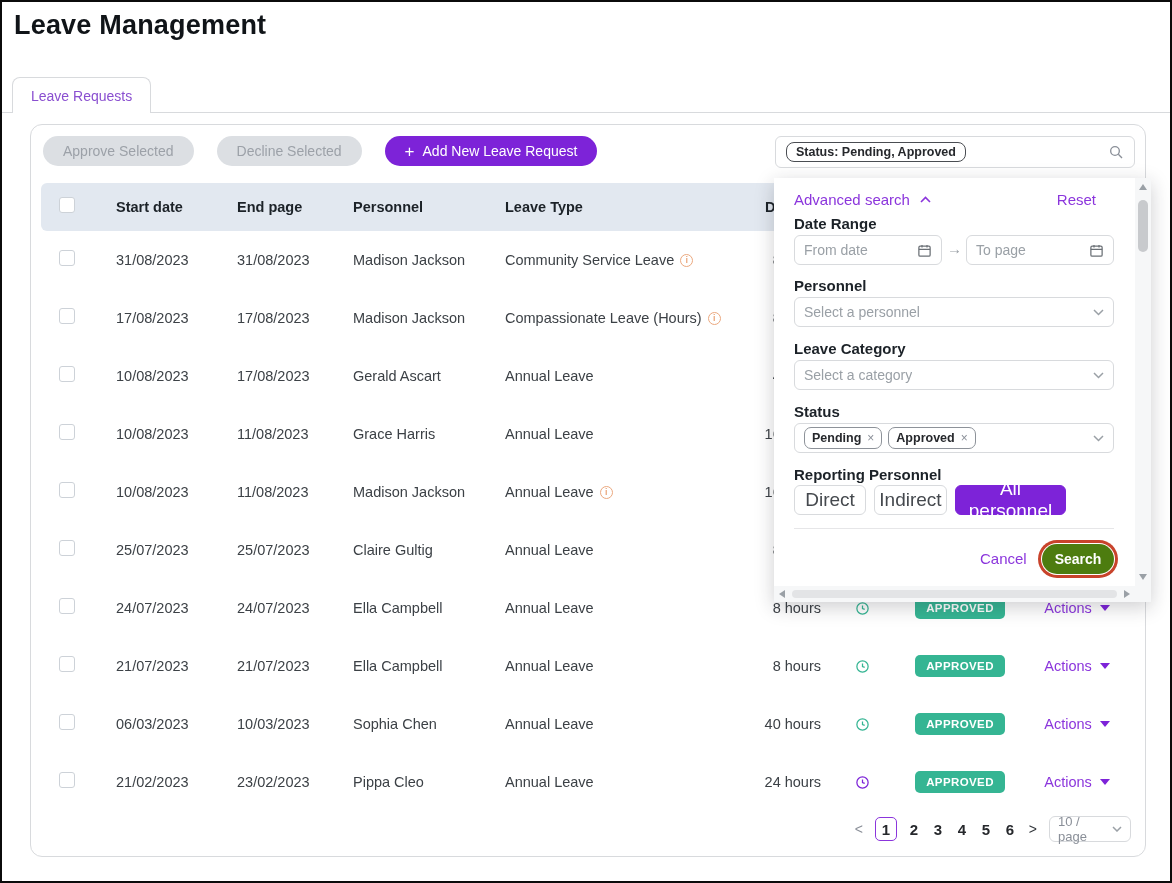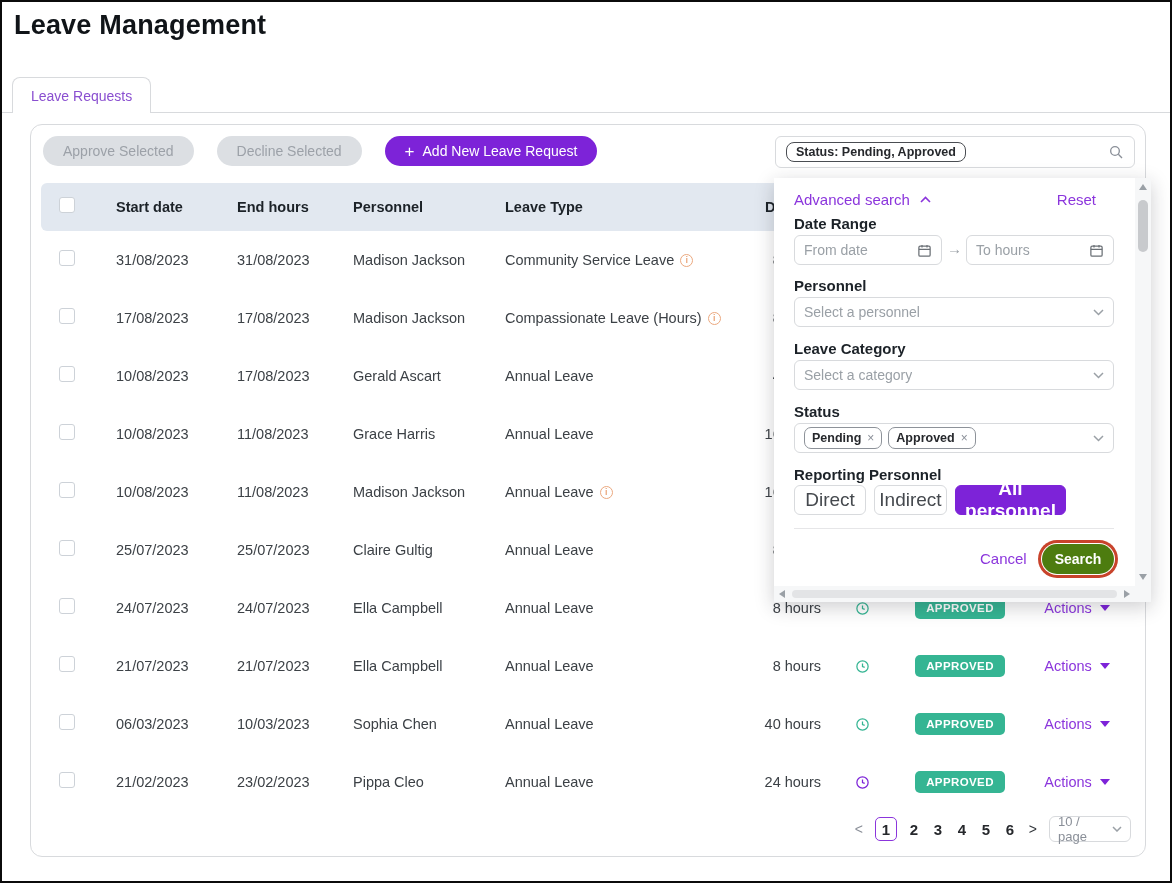--- a/index.html
+++ b/index.html
@@ -140,21 +140,21 @@
     display:inline-flex; align-items:center; padding:0 7px; gap:6px;
     font-size:12.5px; font-weight:700; color:#26282c; background:#fff;
   }
   .mini-tag .x { color:#8a8f98; font-size:12px; font-weight:400; cursor:pointer; }
   .seg-btn {
     position:absolute; height:30px; border-radius:6px; border:1px solid #d8dadd;
     background:#fff; color:#45494e; font-size:19px; font-family:inherit;
     display:inline-flex; align-items:center; justify-content:center; cursor:pointer;
     padding:0 12px;
   }
-  .seg-btn.selected { background:#7d23d8; border-color:#7d23d8; color:#fff; font-weight:700; }
+  .seg-btn.selected { background:#7d23d8; border-color:#7d23d8; color:#fff; font-weight:400; }
   .panel-divider { position:absolute; left:20px; top:350px; width:320px; height:1px; background:#e6e6e8; }
   .cancel-link { position:absolute; left:206px; top:372px; color:#8b35dc; font-size:15px; cursor:pointer; }
   .search-btn {
     position:absolute; left:268px; top:366px; width:72px; height:30px;
     border-radius:15px; background:#4d7c0f; color:#fff; border:none;
     font-family:inherit; font-size:14px; font-weight:700; cursor:pointer;
     box-shadow:0 0 0 1px #fff, 0 0 0 4px #c8432b;
   }
   
   .vscroll {
@@ -200,21 +200,21 @@
         <circle cx="10.5" cy="10.5" r="6.5"></circle>
           <path d="M15.5 15.5 L21 21"></path>
       </svg>
     </span>
   </div>
 
   <div class="thead">
     <div class="grid-row">
       <div class="cell-check"><span class="checkbox"></span></div>
       <div class="th">Start date</div>
-      <div class="th">End hours</div>
+      <div class="th">End page</div>
       <div class="th">Personnel</div>
       <div class="th">Leave Type</div>
       <div class="th th-duration">Duration</div>
       <div></div>
         <div></div>
         <div></div>
     </div>
   </div>
 
   <div class="rows" id="rows">
@@ -474,21 +474,21 @@
     <span class="ph">From date</span>
     <span class="right-ic">
       <svg class="ic" width="15" height="15" viewBox="0 0 24 24" fill="none" stroke="#6b7076" stroke-width="2">
         <rect x="3" y="5" width="18" height="16" rx="2"></rect>
           <path d="M8 3v4M16 3v4M3 10h18"></path>
       </svg>
     </span>
   </div>
   <span class="arrow-right" style="left:173px; top:62px;">→</span>
   <div class="input" style="left:192px; top:57px; width:148px;">
-    <span class="ph">To hours</span>
+    <span class="ph">To page</span>
     <span class="right-ic">
       <svg class="ic" width="15" height="15" viewBox="0 0 24 24" fill="none" stroke="#6b7076" stroke-width="2">
         <rect x="3" y="5" width="18" height="16" rx="2"></rect>
           <path d="M8 3v4M16 3v4M3 10h18"></path>
       </svg>
     </span>
   </div>
 
   <div class="panel-label" style="top:99px;">Personnel</div>
   <div class="input" style="left:20px; top:119px; width:320px;">

